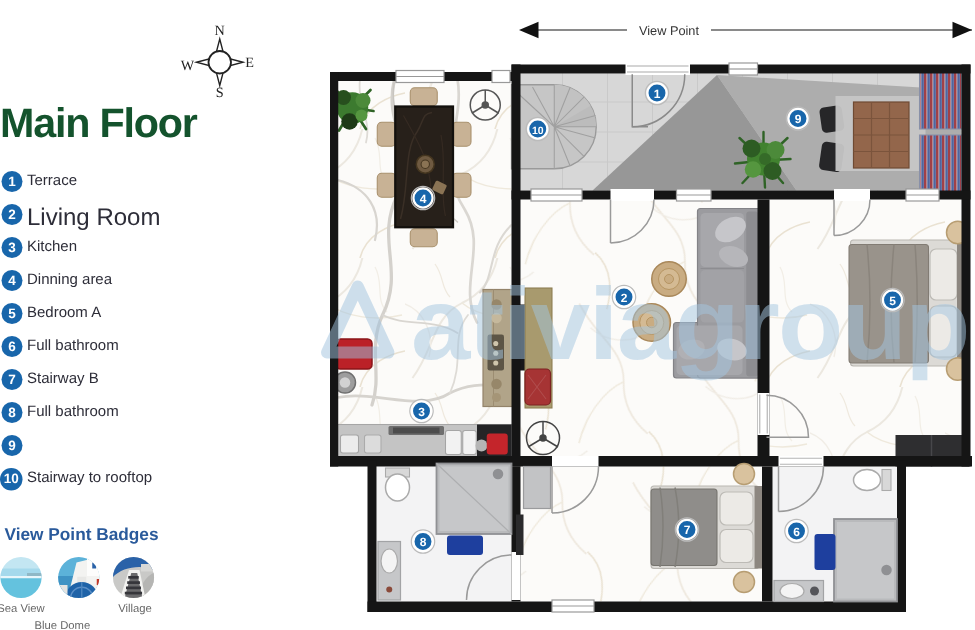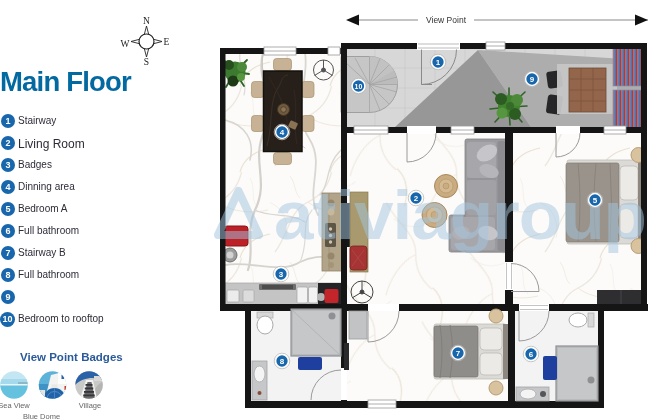--- a/index.html
+++ b/index.html
@@ -3,55 +3,55 @@
 <meta charset="utf-8">
 <style>
   html,body{margin:0;padding:0;}
   body{width:650px;height:420px;background:#ffffff;position:relative;overflow:hidden;
        font-family:"Liberation Sans",sans-serif;}
   .abs{position:absolute;}
 </style>
 </head>
 <body>
 
-<div class="abs" style="left:0px;top:65.5px;font-size:27.5px;font-weight:700;color:#0369a1;letter-spacing:-0.8px;">Main Floor</div>
+<div class="abs" style="left:0px;top:65.5px;font-size:27.5px;font-weight:700;color:#14532d;letter-spacing:-0.8px;">Main Floor</div>
 
 <div class="abs" style="left:0;top:0;width:210px;height:420px;">
 
   <div class="abs" style="left:1px;top:114px;width:14px;height:14px;border-radius:50%;background:#1866ab;color:#fff;font-size:9px;font-weight:700;text-align:center;line-height:14px;">1</div>
-  <div class="abs" style="left:18px;top:115px;font-size:10px;color:#2d2d38;">Stairway</div>
+  <div class="abs" style="left:18px;top:115px;font-size:10px;color:#2d2d38;">Terrace</div>
 
   <div class="abs" style="left:1px;top:136px;width:14px;height:14px;border-radius:50%;background:#1866ab;color:#fff;font-size:9px;font-weight:700;text-align:center;line-height:14px;">2</div>
-  <div class="abs" style="left:18px;top:137px;font-size:12px;color:#2d2d38;">Living Room</div>
+  <div class="abs" style="left:18px;top:137px;font-size:16px;color:#2d2d38;">Living Room</div>
 
   <div class="abs" style="left:1px;top:158px;width:14px;height:14px;border-radius:50%;background:#1866ab;color:#fff;font-size:9px;font-weight:700;text-align:center;line-height:14px;">3</div>
-  <div class="abs" style="left:18px;top:159px;font-size:10px;color:#2d2d38;">Badges</div>
+  <div class="abs" style="left:18px;top:159px;font-size:10px;color:#2d2d38;">Kitchen</div>
 
   <div class="abs" style="left:1px;top:180px;width:14px;height:14px;border-radius:50%;background:#1866ab;color:#fff;font-size:9px;font-weight:700;text-align:center;line-height:14px;">4</div>
   <div class="abs" style="left:18px;top:181px;font-size:10px;color:#2d2d38;">Dinning area</div>
 
   <div class="abs" style="left:1px;top:202px;width:14px;height:14px;border-radius:50%;background:#1866ab;color:#fff;font-size:9px;font-weight:700;text-align:center;line-height:14px;">5</div>
   <div class="abs" style="left:18px;top:203px;font-size:10px;color:#2d2d38;">Bedroom A</div>
 
   <div class="abs" style="left:1px;top:224px;width:14px;height:14px;border-radius:50%;background:#1866ab;color:#fff;font-size:9px;font-weight:700;text-align:center;line-height:14px;">6</div>
   <div class="abs" style="left:18px;top:225px;font-size:10px;color:#2d2d38;">Full bathroom</div>
 
   <div class="abs" style="left:1px;top:246px;width:14px;height:14px;border-radius:50%;background:#1866ab;color:#fff;font-size:9px;font-weight:700;text-align:center;line-height:14px;">7</div>
   <div class="abs" style="left:18px;top:247px;font-size:10px;color:#2d2d38;">Stairway B</div>
 
   <div class="abs" style="left:1px;top:268px;width:14px;height:14px;border-radius:50%;background:#1866ab;color:#fff;font-size:9px;font-weight:700;text-align:center;line-height:14px;">8</div>
   <div class="abs" style="left:18px;top:269px;font-size:10px;color:#2d2d38;">Full bathroom</div>
 
   <div class="abs" style="left:1px;top:290px;width:14px;height:14px;border-radius:50%;background:#1866ab;color:#fff;font-size:9px;font-weight:700;text-align:center;line-height:14px;">9</div>
 
   <div class="abs" style="left:0px;top:312px;width:15px;height:15px;border-radius:50%;background:#1866ab;color:#fff;font-size:9px;font-weight:700;text-align:center;line-height:15px;">10</div>
-  <div class="abs" style="left:18px;top:313px;font-size:10px;color:#2d2d38;">Bedroom to rooftop</div>
+  <div class="abs" style="left:18px;top:313px;font-size:10px;color:#2d2d38;">Stairway to rooftop</div>
 </div>
 
-<div class="abs" style="left:20px;top:350.5px;font-size:11.5px;font-weight:700;color:#2a5a9b;">View Point Badges</div>
+<div class="abs" style="left:3px;top:350.5px;font-size:11.5px;font-weight:700;color:#2a5a9b;">View Point Badges</div>
 
 <div class="abs" style="left:-16px;top:401px;width:60px;text-align:center;font-size:7.5px;color:#666;white-space:nowrap;">Sea View</div>
 <div class="abs" style="left:23px;top:412px;width:60px;text-align:left;font-size:7.5px;color:#666;white-space:nowrap;">Blue Dome</div>
 <div class="abs" style="left:60px;top:401px;width:60px;text-align:center;font-size:7.5px;color:#666;white-space:nowrap;">Village</div>
 
 <svg class="abs" style="left:0;top:0;" width="650" height="420" viewBox="0 0 650 420">
 <defs>
   <pattern id="marble" width="90" height="86" patternUnits="userSpaceOnUse">
     <rect width="90" height="86" fill="#fcfbf9"></rect>
     <path d="M5,80 C20,60 18,40 38,30 C55,22 60,8 62,-2" stroke="#ece8e0" stroke-width="1.3" fill="none"></path>

